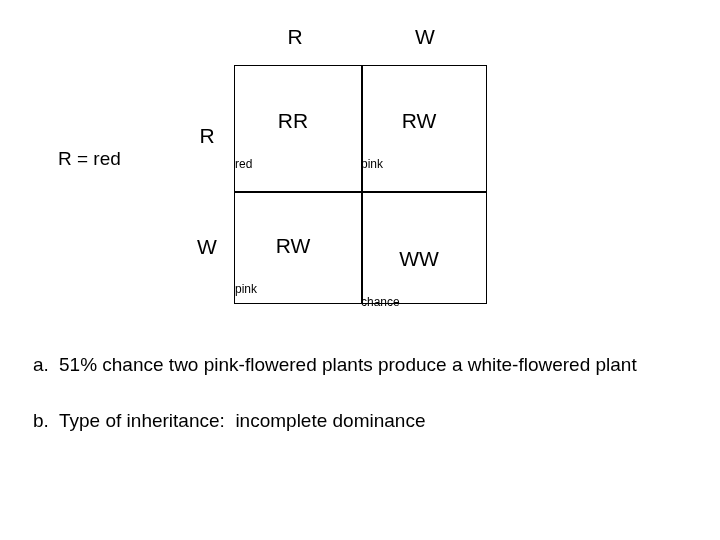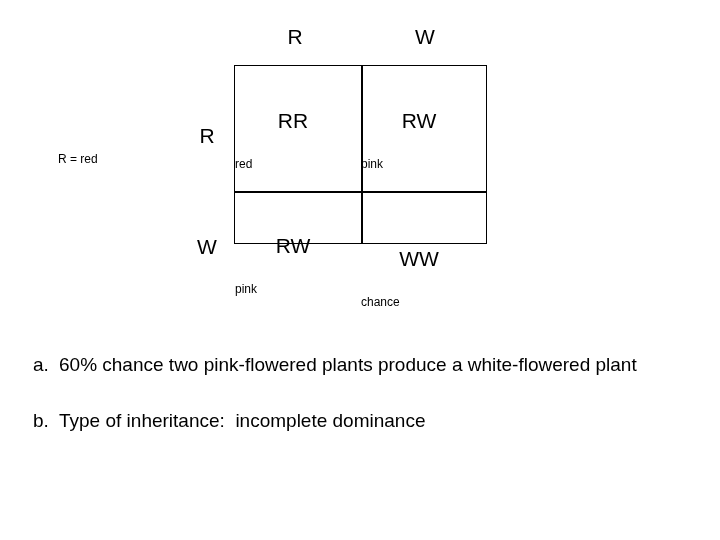--- a/index.html
+++ b/index.html
@@ -14,34 +14,34 @@
     overflow: hidden;
     font-family: "Liberation Sans", sans-serif;
     color: #000000;
   }
 
   
   #legend {
     position: absolute;
     left: 58px;
     top: 144px;
-    font-size: 12px;
+    font-size: 19px;
     line-height: 30px;
     white-space: nowrap;
     text-align: right;
   }
   #legend div { white-space: pre; }
 
   
   #punnett {
     position: absolute;
     left: 234px;
     top: 65px;
     width: 253px;
-    height: 179px;
+    height: 239px;
     border: 1.5px solid #000000;
     box-sizing: border-box;
   }
   .grid-v {
     position: absolute;
     left: 126px;
     top: 0;
     width: 1.5px;
     height: 100%;
     background: #000000;
@@ -162,19 +162,19 @@
 
   <div class="cell c11">
     <div class="genotype">WW</div>
     <div class="phenotype">chance</div>
   </div>
 </div>
 
 <div id="answers">
   <div class="answer answer-a">
     <span class="marker">a.</span>
-    <span class="body">60% chance two pink-flowered plants produce a white-flowered plant</span>
+    <span class="body">51% chance two pink-flowered plants produce a white-flowered plant</span>
   </div>
   <div class="answer answer-b">
     <span class="marker">b.</span>
     <span class="body">Type of inheritance:  incomplete dominance</span>
   </div>
 </div>
 
 </body></html>

